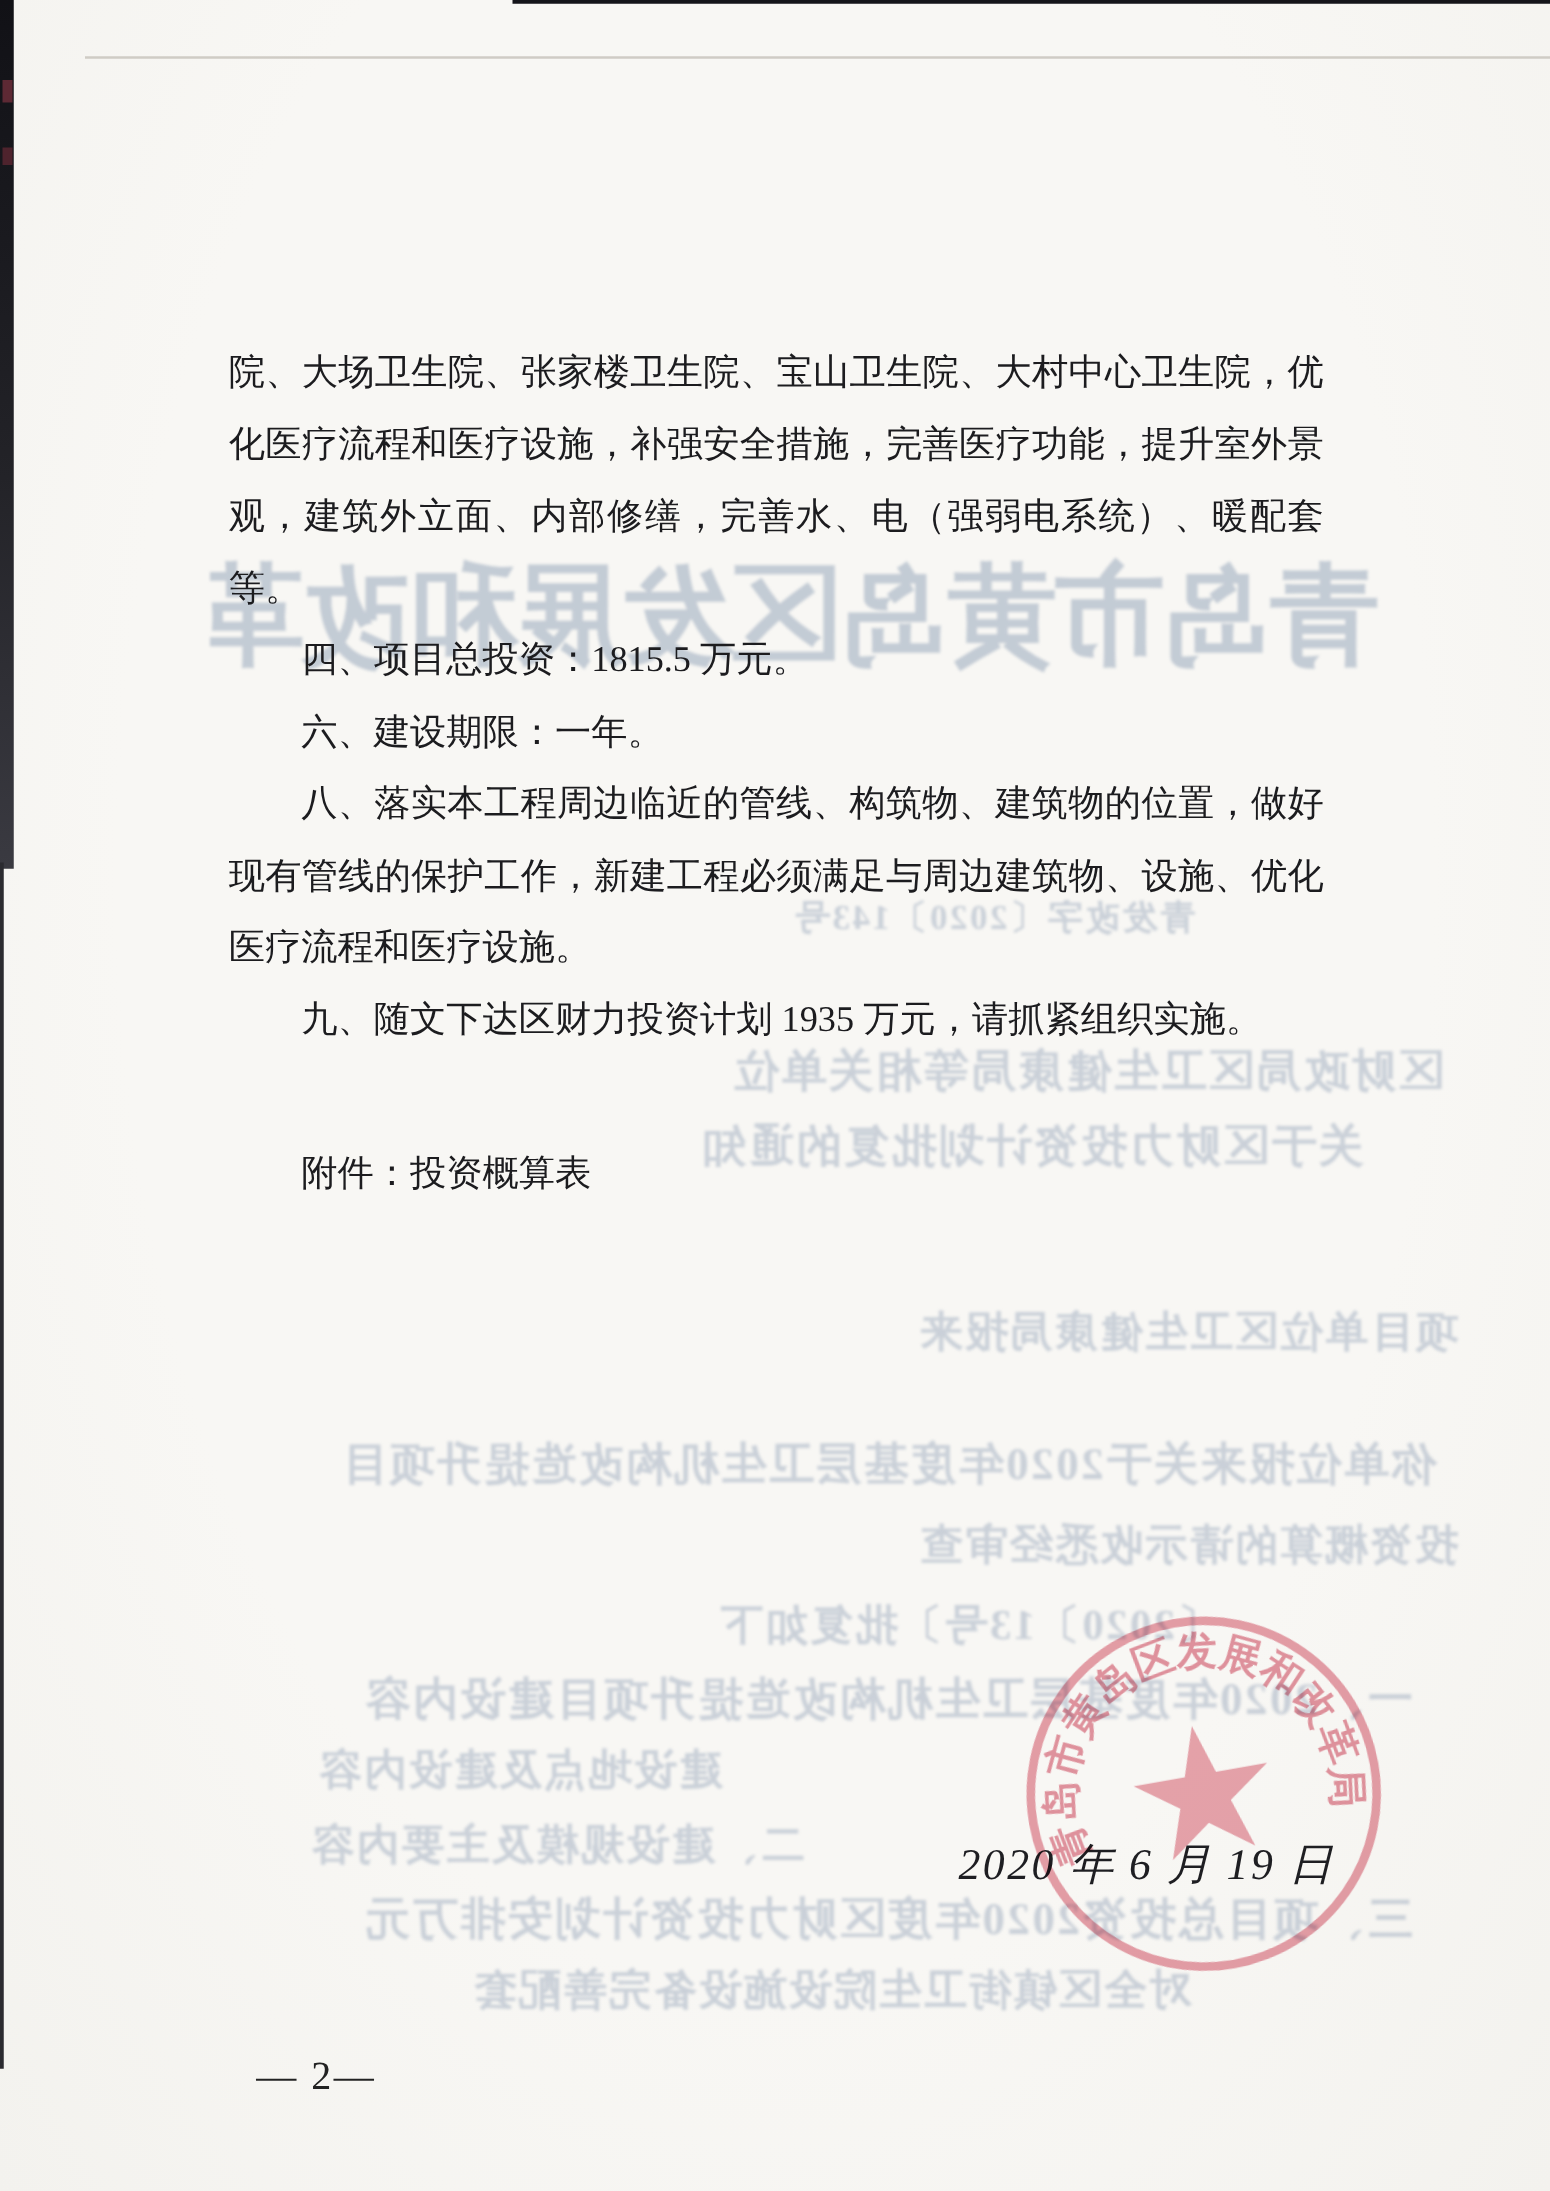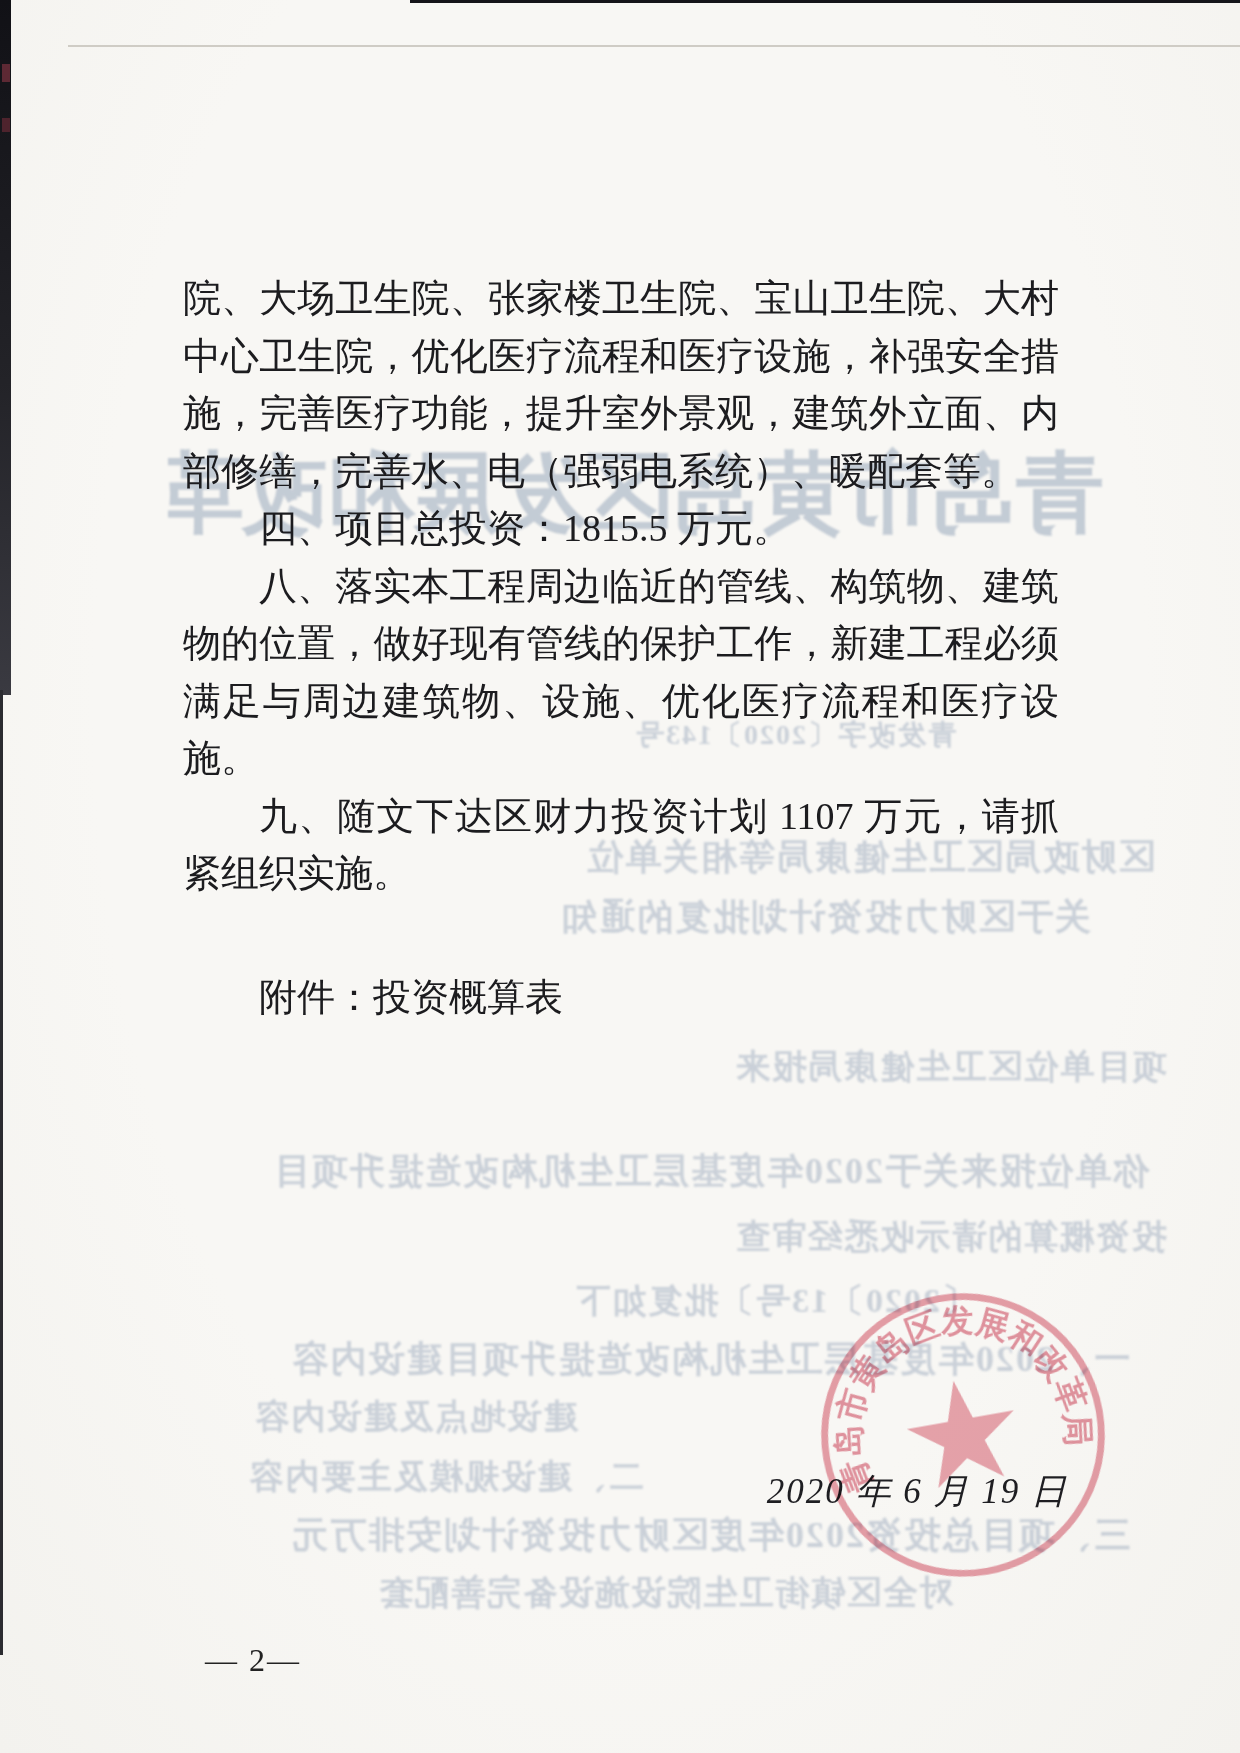--- a/index.html
+++ b/index.html
@@ -43,21 +43,21 @@
   .b8{top:1282px;left:495px;width:560px;font-size:34px;}
   .b9{top:1340px;left:185px;width:1050px;font-size:36px;}
   .b10{top:1398px;left:185px;width:460px;font-size:34px;}
   .b11{top:1458px;left:185px;width:520px;font-size:34px;}
   .b12{top:1516px;left:185px;width:1050px;font-size:36px;}
   .b13{top:1574px;left:225px;width:880px;font-size:34px;}
 
   
   .body{
     position:absolute;left:183px;top:270px;width:876px;
-    font-size:38px;line-height:57.5px;color:#1c1c1f;
+    font-size:29px;line-height:57.5px;color:#1c1c1f;
     text-align:justify;
     z-index:2;
   }
   .body p{margin:0;text-indent:2em;word-break:break-all;}
   .body p.no-indent{text-indent:0;}
   .body p.attach{margin-top:66px;}
 
   .sig-org{
     position:absolute;top:1398px;right:158px;
     font-size:37px;letter-spacing:1px;color:#1e1e22;z-index:2;
@@ -103,22 +103,23 @@
   <div class="bl b8">〔2020〕13号〕批复如下</div>
   <div class="bl b9">一、2020年度基层卫生机构改造提升项目建设内容</div>
   <div class="bl b10">建设地点及建设内容</div>
   <div class="bl b11">二、建设规模及主要内容</div>
   <div class="bl b12">三、项目总投资2020年度区财力投资计划安排万元</div>
   <div class="bl b13">对全区镇街卫生院设施设备完善配套</div>
 
   <div class="body">
     <p class="no-indent">院、大场卫生院、张家楼卫生院、宝山卫生院、大村中心卫生院，优化医疗流程和医疗设施，补强安全措施，完善医疗功能，提升室外景观，建筑外立面、内部修缮，完善水、电（强弱电系统）、暖配套等。</p>
     <p>四、项目总投资：1815.5 万元。</p>
+    <p>六、建设期限：一年。</p>
     <p>八、落实本工程周边临近的管线、构筑物、建筑物的位置，做好现有管线的保护工作，新建工程必须满足与周边建筑物、设施、优化医疗流程和医疗设施。</p>
-    <p>九、随文下达区财力投资计划 1107 万元，请抓紧组织实施。</p>
+    <p>九、随文下达区财力投资计划 1935 万元，请抓紧组织实施。</p>
     <p class="attach">附件：投资概算表</p>
   </div>
 
   <div class="sig-date">2020 年 6 月 19 日</div>
 
   <svg class="seal" viewBox="0 0 320 320" aria-hidden="true">
     <defs>
       <path id="sealArc" d="M 61.3,195.9 A 105,105 0 1 1 258.7,195.9" fill="none"></path>
     </defs>
     <circle cx="160" cy="160" r="141" fill="none" stroke="#e2808f" stroke-width="7" opacity="0.85"></circle>

